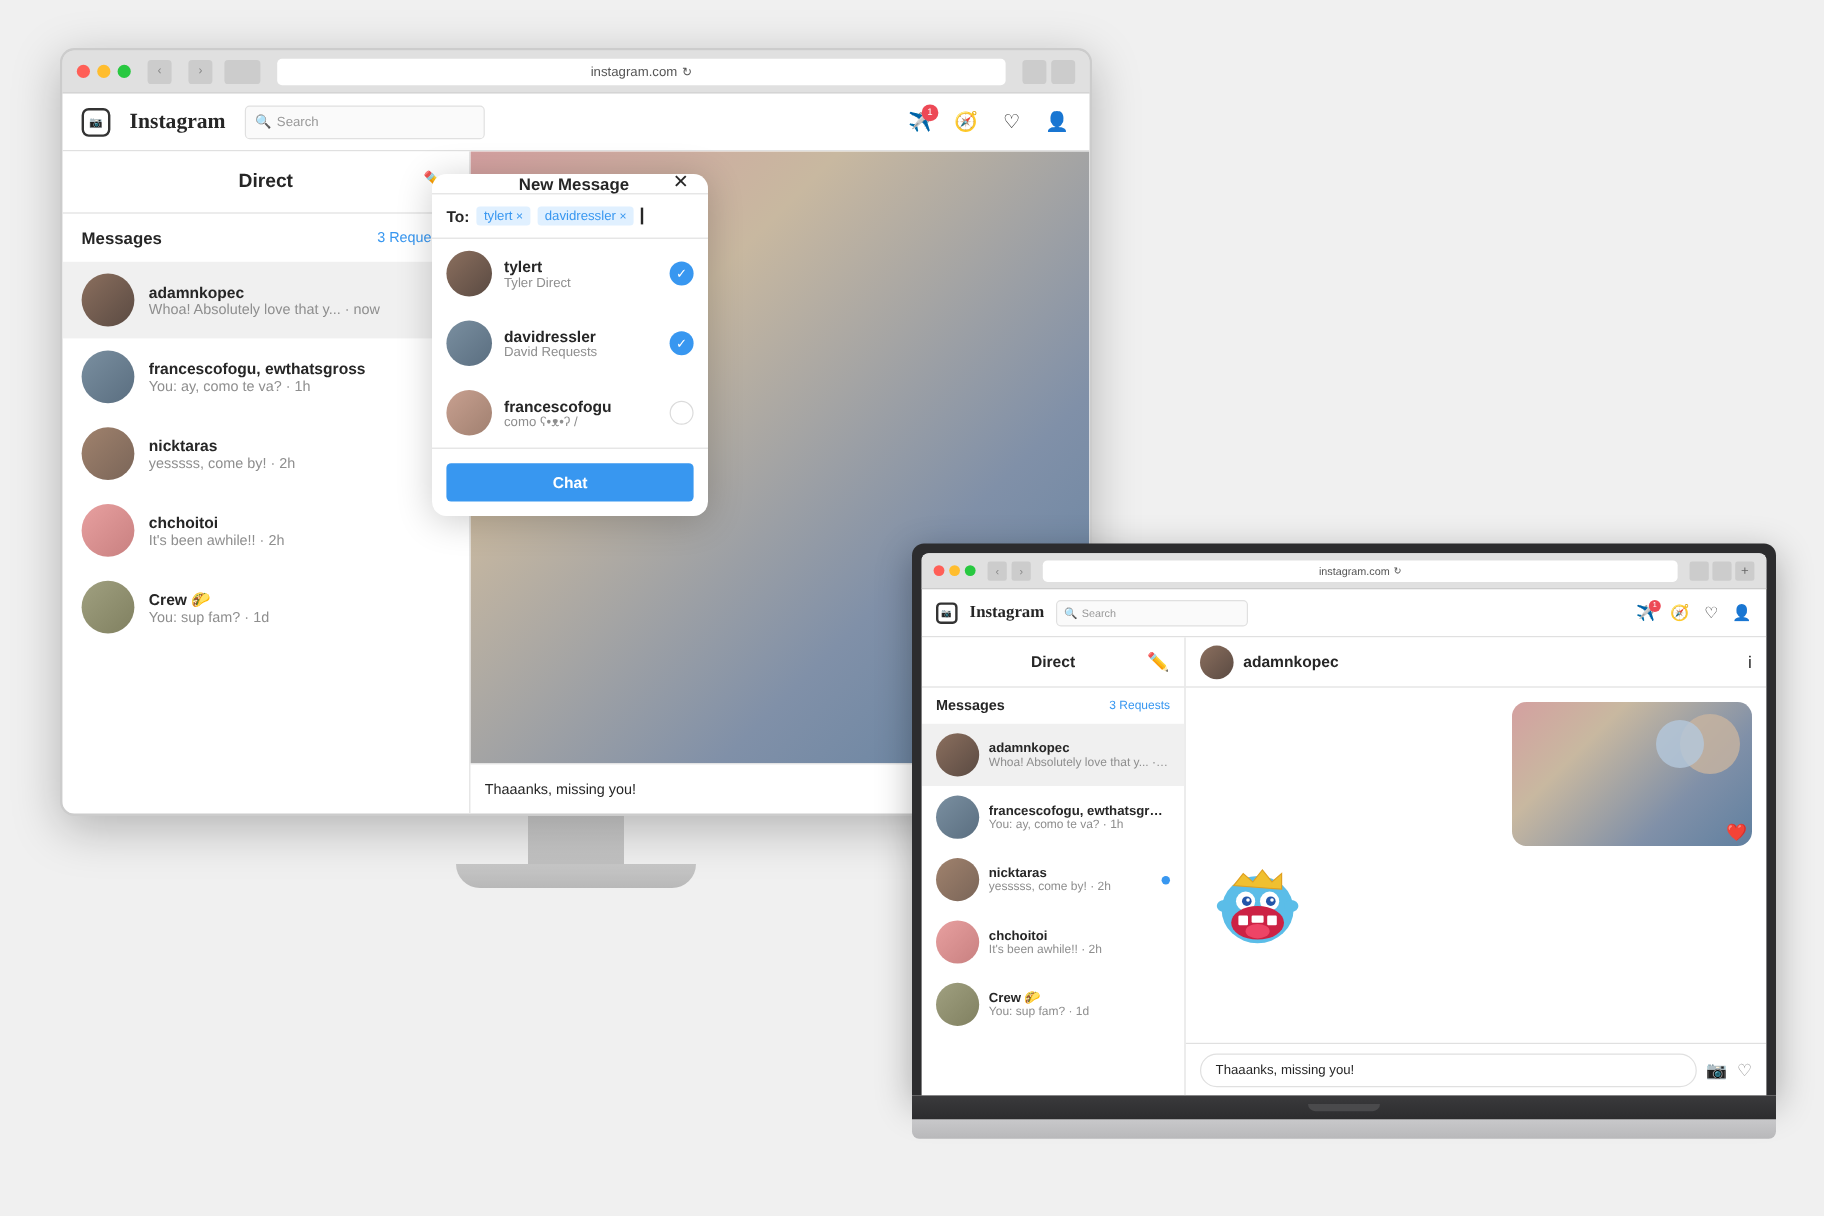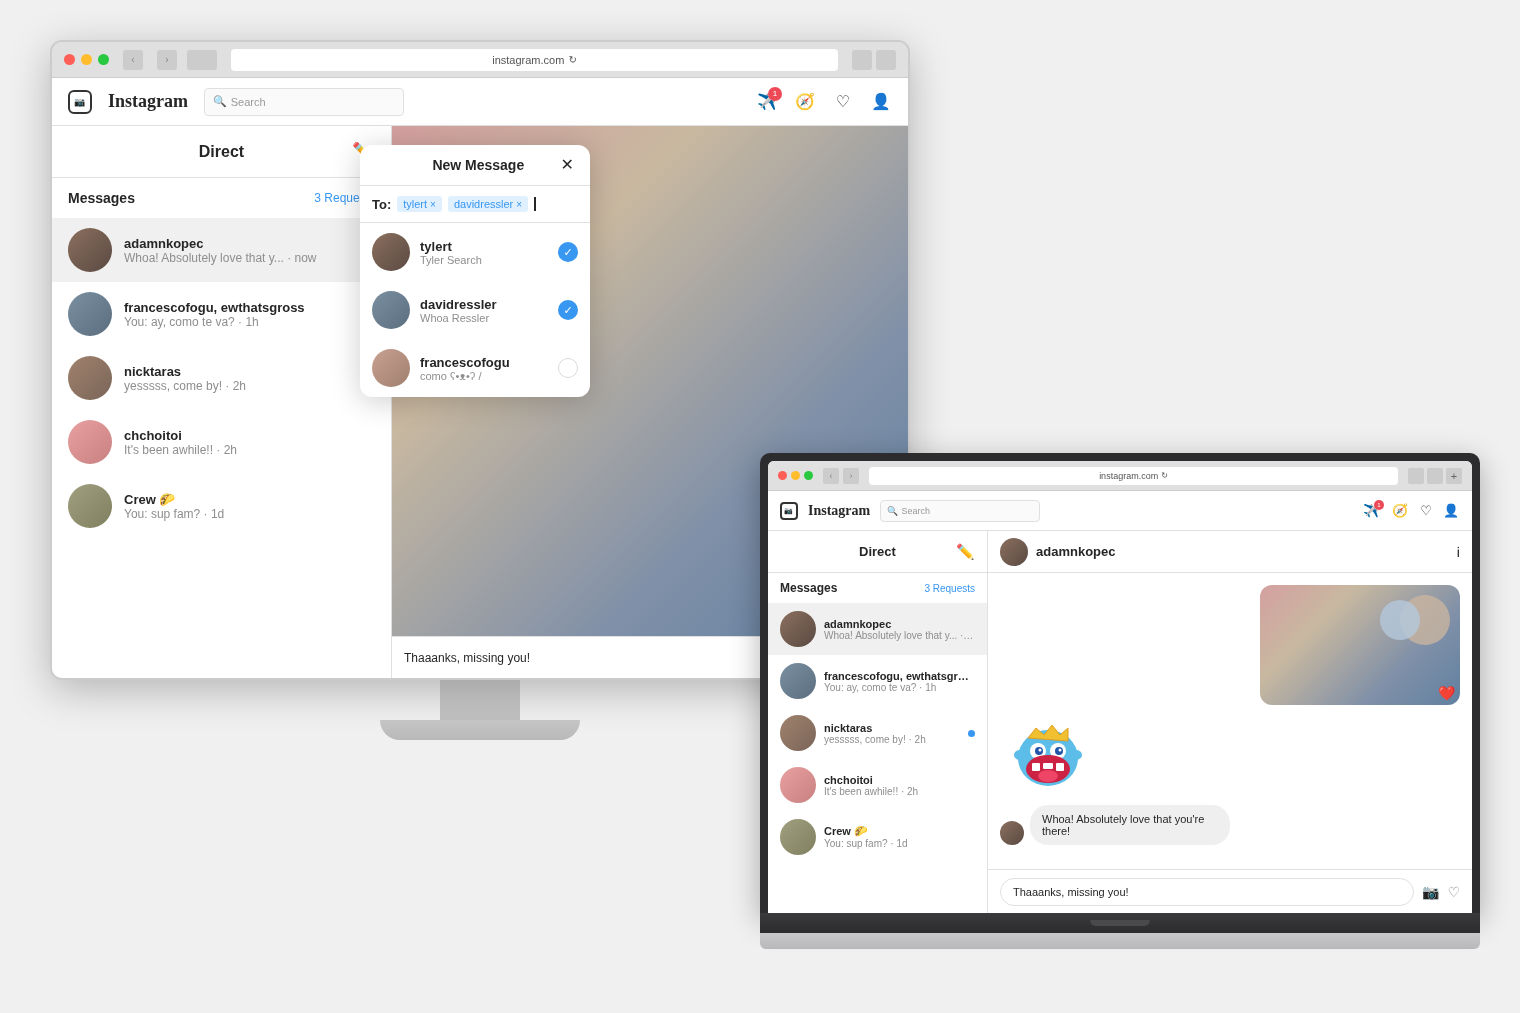--- a/index.html
+++ b/index.html
@@ -261,21 +261,21 @@
       z-index: 100;
     }
     .modal {
       background: white;
       border-radius: 12px;
       box-shadow: 0 4px 30px rgba(0,0,0,0.2);
       width: 230px;
       overflow: hidden;
     }
     .modal-header {
-      padding: 12px 16px;
+      padding: 0 16px;
       border-bottom: 1px solid #e0e0e0;
       display: flex;
       align-items: center;
       justify-content: space-between;
     }
     .modal-title {
       font-size: 14px;
       font-weight: 600;
       color: #262626;
       flex: 1;
@@ -811,42 +811,45 @@
         <span class="tag-x">×</span>
       </span>
       <span class="modal-input-cursor"></span>
     </div>
     <div class="modal-results">
 
       <div class="modal-result-item">
         <div class="modal-avatar" style="background: linear-gradient(135deg, #8B6F5E, #5a4a42);"></div>
         <div class="modal-result-info">
           <div class="modal-result-username">tylert</div>
-          <div class="modal-result-name">Tyler Search</div>
+          <div class="modal-result-name">Tyler Direct</div>
         </div>
         <div class="check-circle">✓</div>
       </div>
 
       <div class="modal-result-item">
         <div class="modal-avatar" style="background: linear-gradient(135deg, #7a8fa0, #5a6e80);"></div>
         <div class="modal-result-info">
           <div class="modal-result-username">davidressler</div>
-          <div class="modal-result-name">Whoa Ressler</div>
+          <div class="modal-result-name">David Requests</div>
         </div>
         <div class="check-circle">✓</div>
       </div>
 
       <div class="modal-result-item">
         <div class="modal-avatar" style="background: linear-gradient(135deg, #c8a090, #a08070);"></div>
         <div class="modal-result-info">
           <div class="modal-result-username">francescofogu</div>
           <div class="modal-result-name">como ʕ•ᴥ•ʔ /</div>
         </div>
         <div class="check-circle-empty"></div>
       </div>
+    </div>
+    <div class="modal-chat-btn">
+      <button class="chat-btn">Chat</button>
     </div>
   </div>
 </div>
 
 <div class="laptop">
   <div class="laptop-screen-frame">
     <div class="laptop-screen">
 
       <div class="laptop-chrome">
         <div class="traffic-light tl-red" style="width:9px;height:9px;"></div>
@@ -977,24 +980,20 @@
                   <rect x="35" y="50" width="10" height="6" rx="1" fill="white"></rect>
                   <rect x="48" y="50" width="8" height="8" rx="1" fill="white"></rect>
 
                   <ellipse cx="40" cy="63" rx="10" ry="6" fill="#ee4466"></ellipse>
 
                   <ellipse cx="12" cy="42" rx="6" ry="5" fill="#5bbde8"></ellipse>
                   <ellipse cx="68" cy="42" rx="6" ry="5" fill="#5bbde8"></ellipse>
                 </svg>
               </div>
 
-              <div class="laptop-bubble-row">
-                <div class="laptop-bubble-avatar"></div>
-                <div class="laptop-bubble">Whoa! Absolutely love that you're there!</div>
-              </div>
             </div>
 
             <div class="laptop-chat-input-row">
               <input class="laptop-chat-input" type="text" value="Thaaanks, missing you!" style="">
               <span class="laptop-input-icon">📷</span>
               <span class="laptop-input-icon">♡</span>
             </div>
           </div>
         </div>
       </div>

